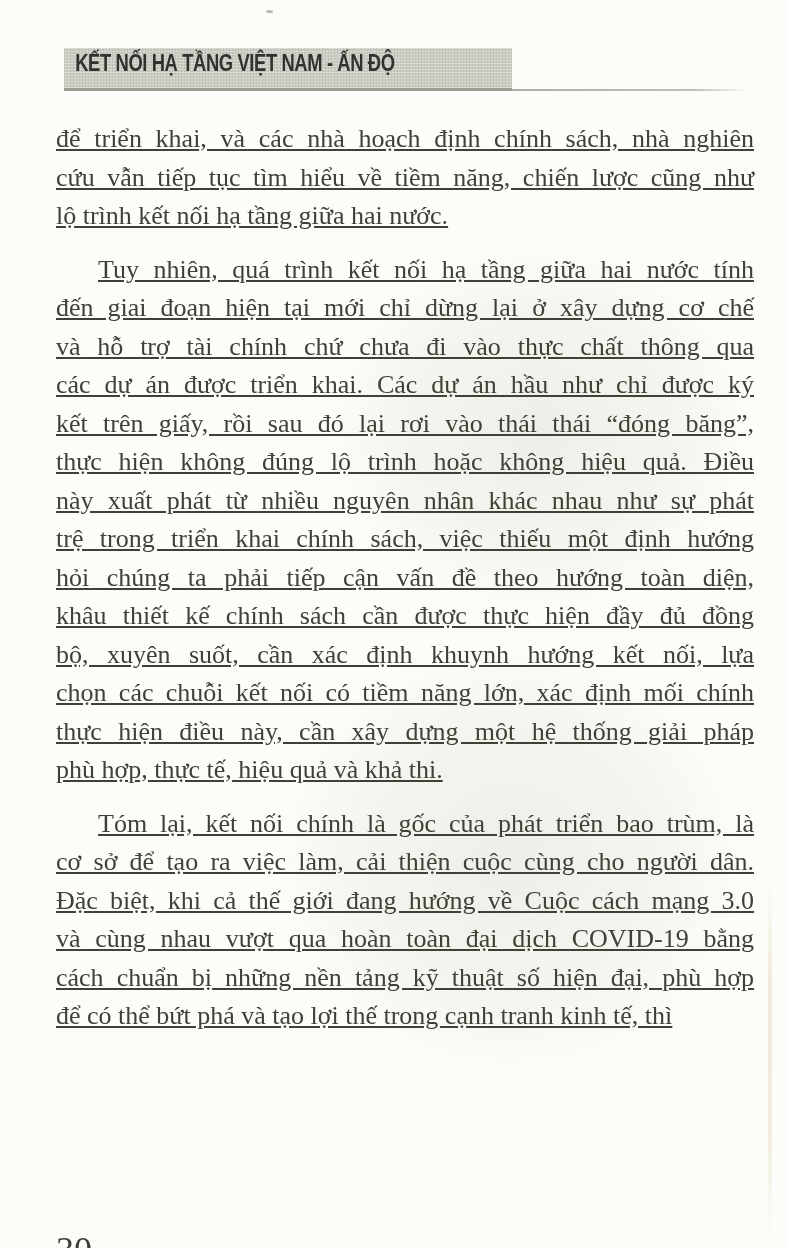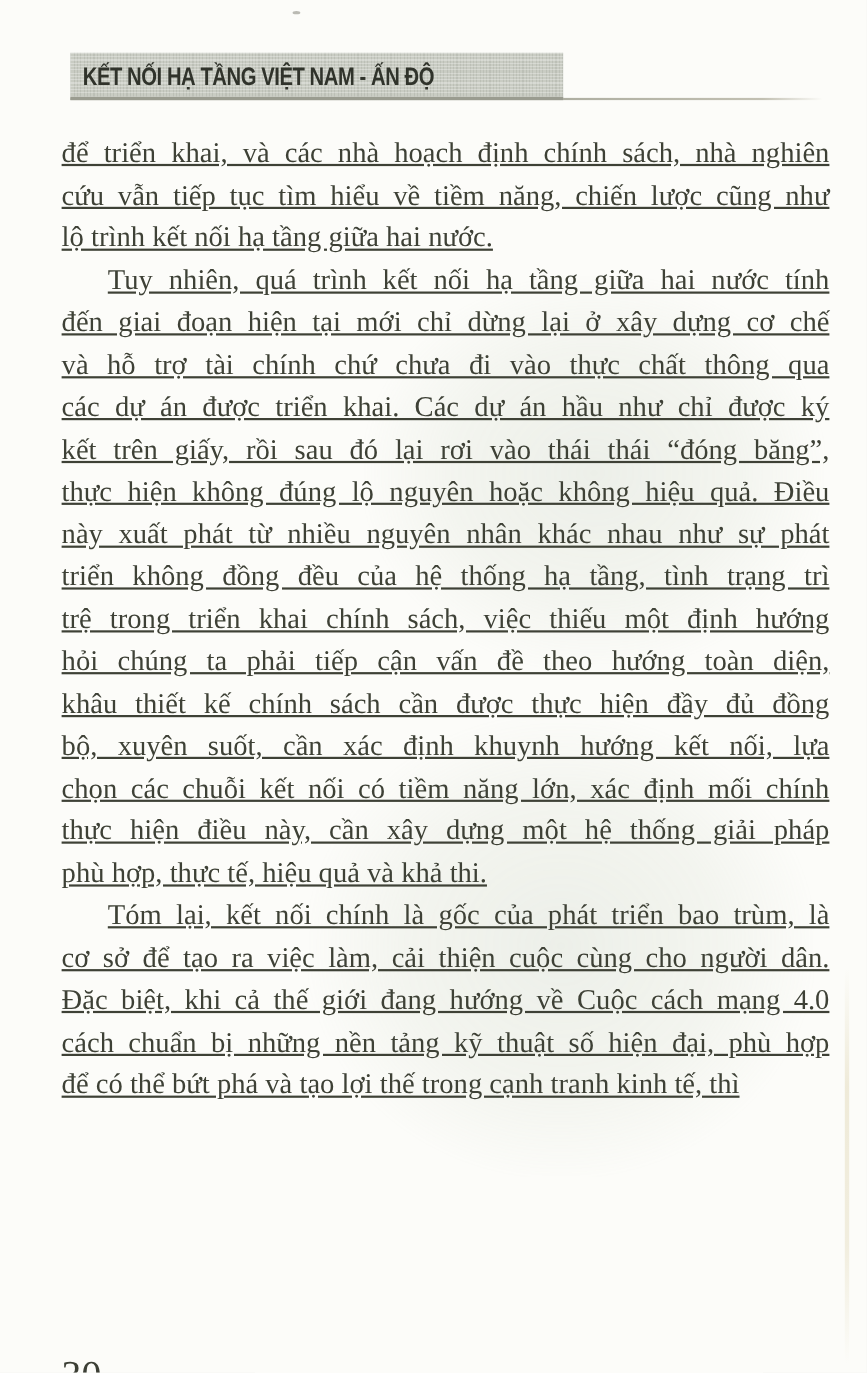--- a/index.html
+++ b/index.html
@@ -18,21 +18,21 @@
   .header-bar{
     position:absolute;
     left:64px;top:48px;
     width:448px;height:43px;
     background-color:#c9ccc3;
     background-image:
       repeating-linear-gradient(0deg, rgba(255,255,255,.28) 0 1px, rgba(0,0,0,0) 1px 3px),
       repeating-linear-gradient(90deg, rgba(110,115,105,.14) 0 1px, rgba(0,0,0,0) 1px 3px);
     border-bottom:3px solid #9a9c90;
     box-sizing:border-box;
-    display:flex;align-items:center;
+    display:flex;
   }
   .header-title{
     font-family:"Liberation Sans", sans-serif;
     font-weight:bold;
     font-size:23px;
     color:#30332b;
     letter-spacing:-0.5px;
     white-space:nowrap;
     transform:scaleX(0.8);
     transform-origin:left center;
@@ -49,21 +49,21 @@
   .body-text{
     position:absolute;
     left:56px;top:120px;
     width:698px;
     font-size:26px;
     line-height:38.5px;
     color:#3e4136;
     text-decoration:underline;
   }
   .para{margin:0;}
-  .para + .para{}
+  .para + .para{margin-top:15px;}
   .tline{
     text-align:justify;
     text-align-last:justify;
     white-space:normal;
     height:38.5px;
     overflow:visible;
   }
   .tline.last{text-align-last:left;}
   .tline.first-indent{padding-left:42px;}
   
@@ -109,35 +109,35 @@
         <div class="tline">để triển khai, và các nhà hoạch định chính sách, nhà nghiên</div>
         <div class="tline">cứu vẫn tiếp tục tìm hiểu về tiềm năng, chiến lược cũng như</div>
         <div class="tline last">lộ trình kết nối hạ tầng giữa hai nước.</div>
       </div>
       <div class="para">
         <div class="tline first-indent">Tuy nhiên, quá trình kết nối hạ tầng giữa hai nước tính</div>
         <div class="tline">đến giai đoạn hiện tại mới chỉ dừng lại ở xây dựng cơ chế</div>
         <div class="tline">và hỗ trợ tài chính chứ chưa đi vào thực chất thông qua</div>
         <div class="tline">các dự án được triển khai. Các dự án hầu như chỉ được ký</div>
         <div class="tline">kết trên giấy, rồi sau đó lại rơi vào thái thái “đóng băng”,</div>
-        <div class="tline">thực hiện không đúng lộ nguyên hoặc không hiệu quả. Điều</div>
+        <div class="tline">thực hiện không đúng lộ trình hoặc không hiệu quả. Điều</div>
         <div class="tline">này xuất phát từ nhiều nguyên nhân khác nhau như sự phát</div>
-        <div class="tline">triển không đồng đều của hệ thống hạ tầng, tình trạng trì</div>
         <div class="tline">trệ trong triển khai chính sách, việc thiếu một định hướng</div>
         <div class="tline">hỏi chúng ta phải tiếp cận vấn đề theo hướng toàn diện,</div>
         <div class="tline">khâu thiết kế chính sách cần được thực hiện đầy đủ đồng</div>
         <div class="tline">bộ, xuyên suốt, cần xác định khuynh hướng kết nối, lựa</div>
         <div class="tline">chọn các chuỗi kết nối có tiềm năng lớn, xác định mối chính</div>
         <div class="tline">thực hiện điều này, cần xây dựng một hệ thống giải pháp</div>
         <div class="tline last">phù hợp, thực tế, hiệu quả và khả thi.</div>
       </div>
       <div class="para">
         <div class="tline first-indent">Tóm lại, kết nối chính là gốc của phát triển bao trùm, là</div>
         <div class="tline">cơ sở để tạo ra việc làm, cải thiện cuộc cùng cho người dân.</div>
-        <div class="tline">Đặc biệt, khi cả thế giới đang hướng về Cuộc cách mạng 4.0</div>
+        <div class="tline">Đặc biệt, khi cả thế giới đang hướng về Cuộc cách mạng 3.0</div>
+        <div class="tline">và cùng nhau vượt qua hoàn toàn đại dịch COVID-19 bằng</div>
         <div class="tline">cách chuẩn bị những nền tảng kỹ thuật số hiện đại, phù hợp</div>
         <div class="tline last">để có thể bứt phá và tạo lợi thế trong cạnh tranh kinh tế, thì</div>
       </div>
     </div>
 
   <div class="page-number">30</div>
 
 </div>
 
 </body></html>

